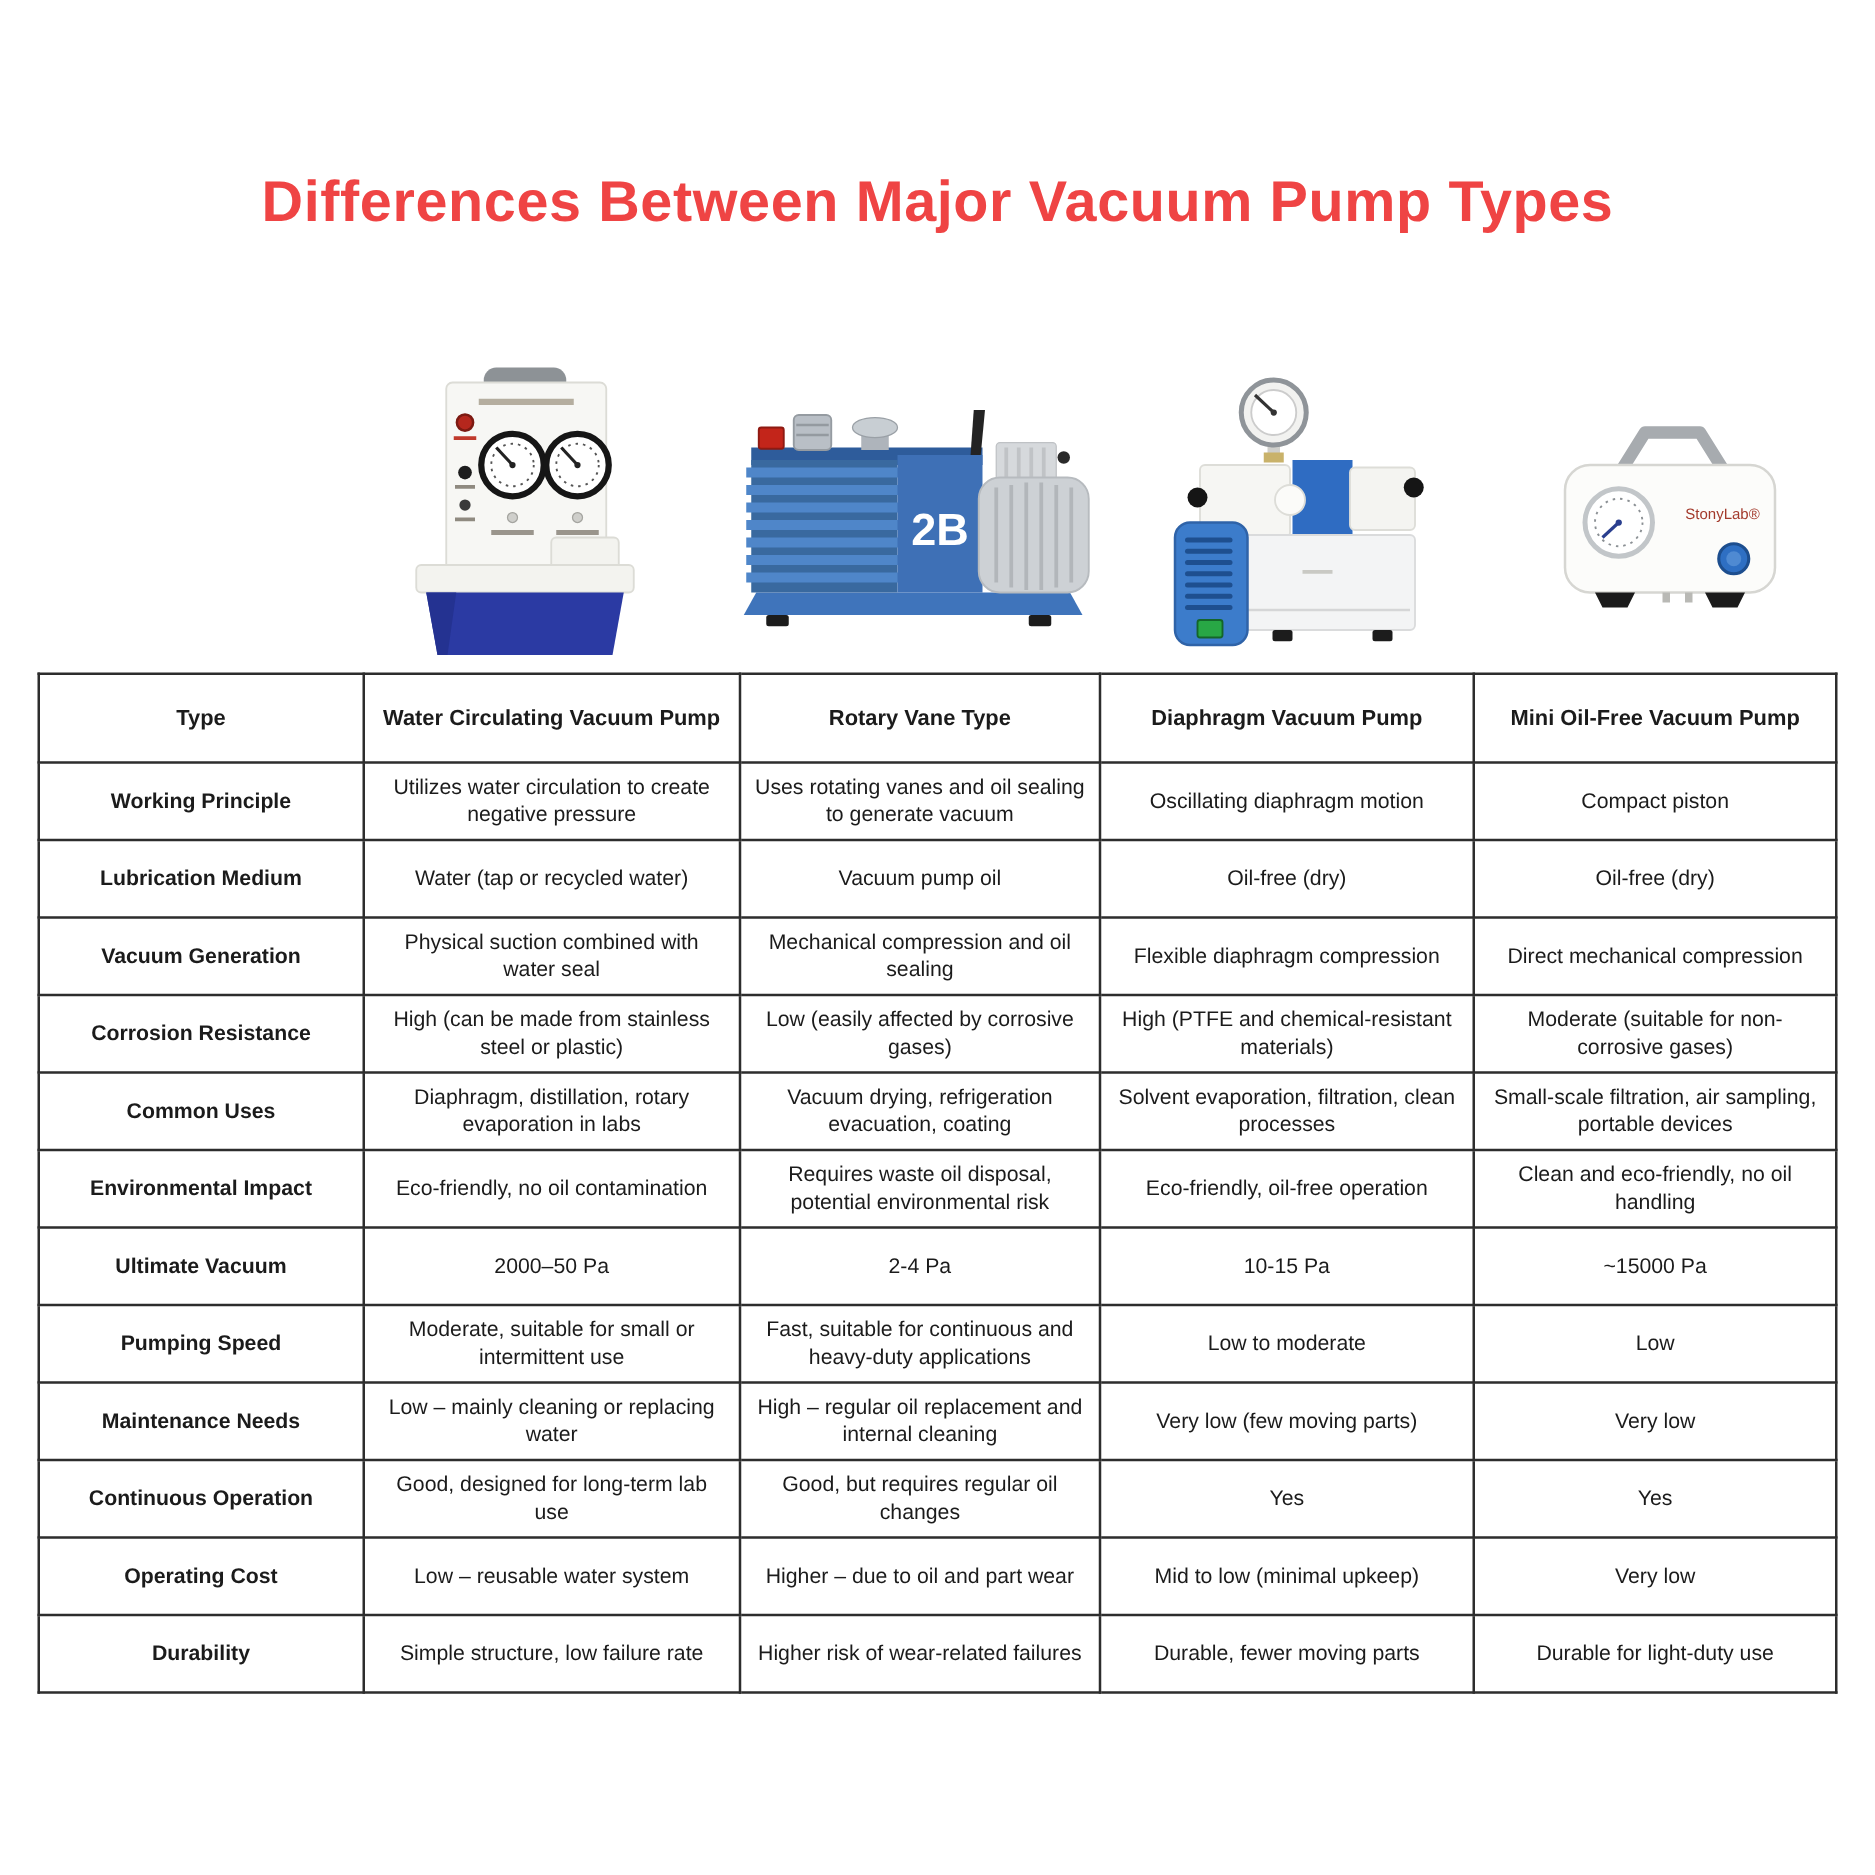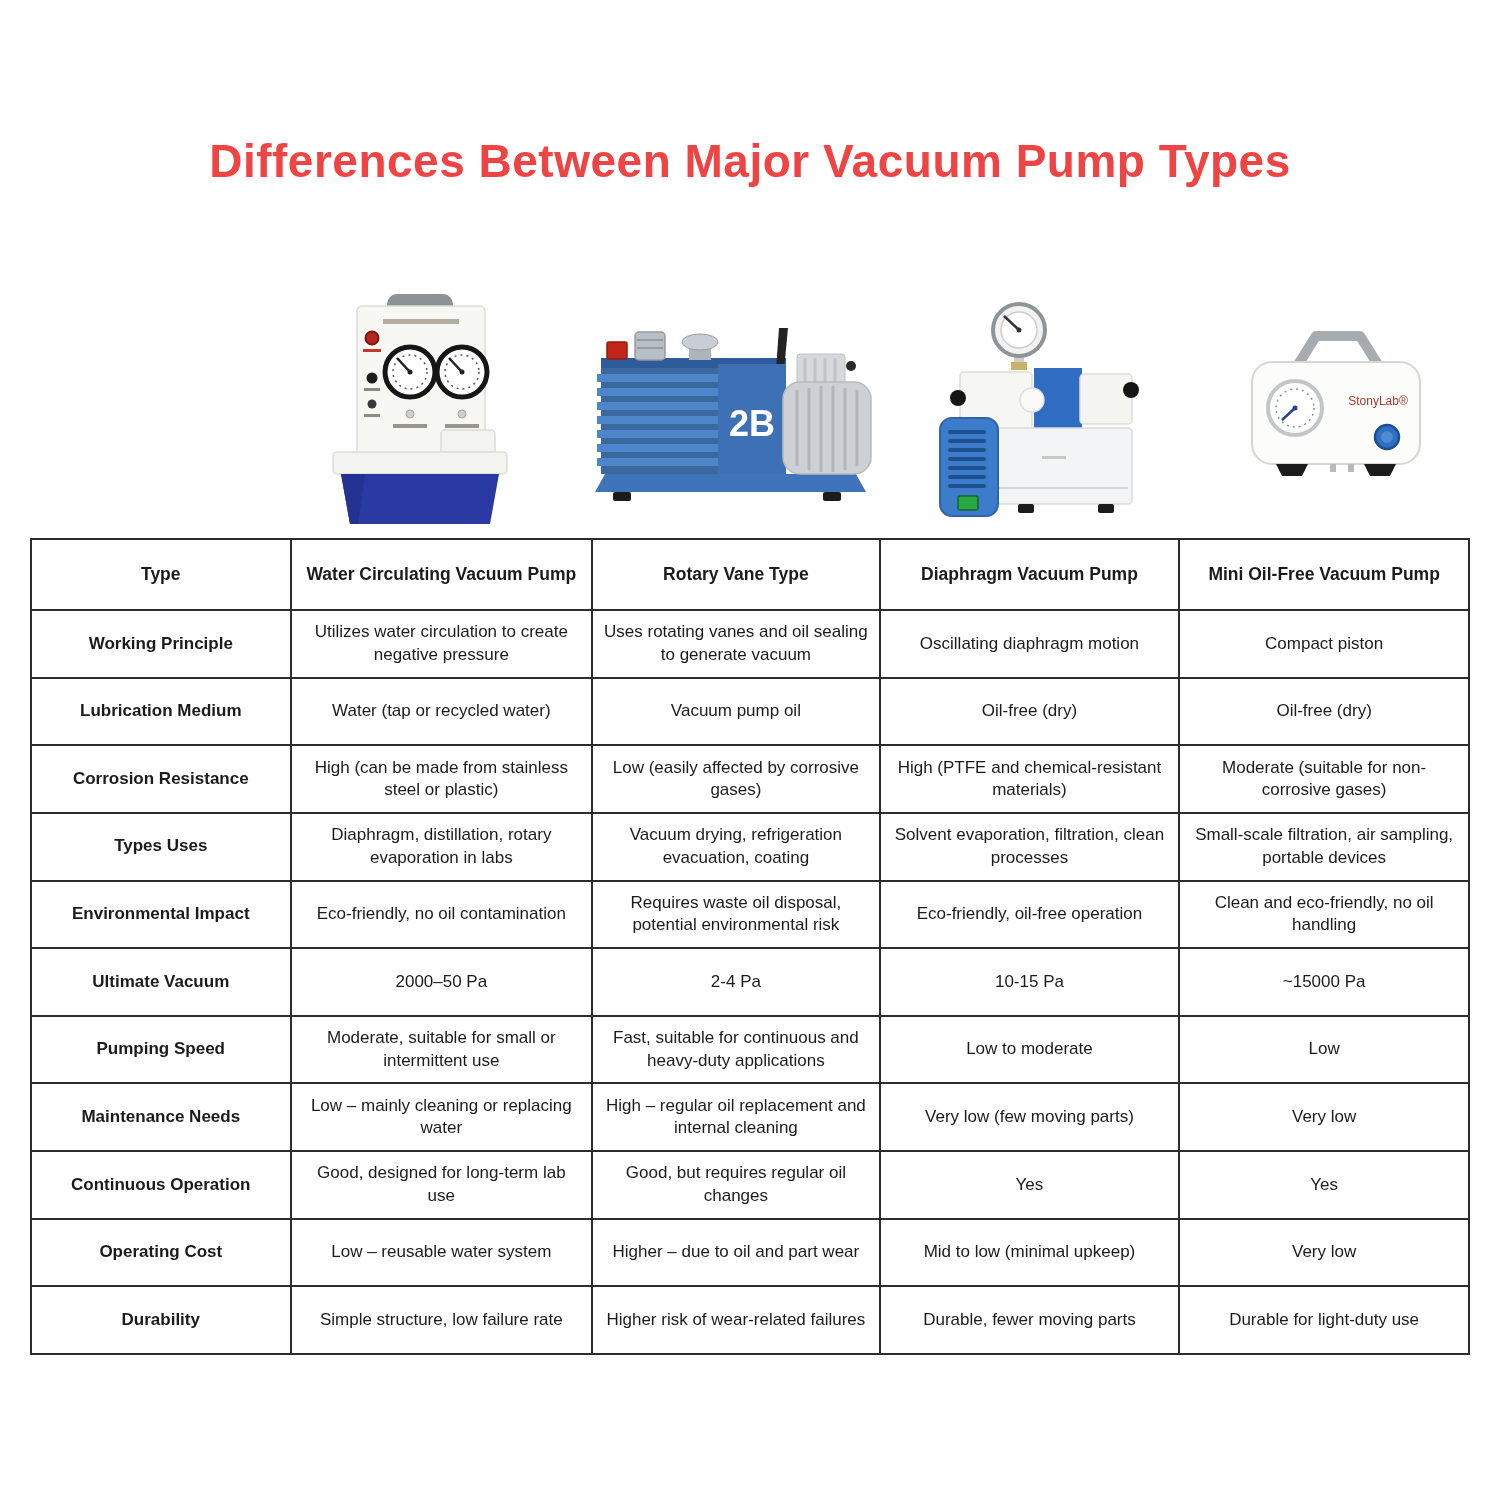--- a/index.html
+++ b/index.html
@@ -151,21 +151,21 @@
         <rect x="26" y="168" width="38" height="4" rx="2" fill="#1e4f8f"></rect>
         <rect x="26" y="177" width="38" height="4" rx="2" fill="#1e4f8f"></rect>
         <rect x="26" y="186" width="38" height="4" rx="2" fill="#1e4f8f"></rect>
       </g>
       <rect x="36" y="198" width="20" height="14" rx="2" fill="#28a745" stroke="#14652a" stroke-width="1.5"></rect>
       <rect x="96" y="206" width="16" height="9" rx="2" fill="#1c1c1c"></rect>
       <rect x="176" y="206" width="16" height="9" rx="2" fill="#1c1c1c"></rect>
     </svg>
   </div>
 
-  <div class="pump" style="left:1238px; top:326px; width:195px; height:152px;text-decoration:underline;">
+  <div class="pump" style="left:1238px; top:336px; width:195px; height:152px;text-decoration:underline;">
     <svg viewBox="0 0 195 152">
       <path d="M58,42 L78,10 L122,10 L142,42" fill="none" stroke="#a7abaf" stroke-width="10" stroke-linejoin="round" stroke-linecap="round"></path>
       <rect x="14" y="36" width="168" height="102" rx="20" fill="#fcfcfa" stroke="#d6d6d2" stroke-width="2"></rect>
       <g>
         <circle cx="57" cy="82" r="27" fill="#ffffff" stroke="#c2c6c9" stroke-width="4"></circle>
         <circle cx="57" cy="82" r="19" fill="none" stroke="#8b9094" stroke-width="1.5" stroke-dasharray="2,4"></circle>
         <line x1="57" y1="82" x2="44" y2="94" stroke="#2a3f8f" stroke-width="2.5"></line>
         <circle cx="57" cy="82" r="2.5" fill="#2a3f8f"></circle>
       </g>
       <text x="140" y="79" font-size="12" text-anchor="middle" fill="#a33a2c" font-family="Liberation Sans, sans-serif">StonyLab®</text>
@@ -204,28 +204,35 @@
           <td>Compact piston</td>
         </tr>
         <tr>
           <th scope="row">Lubrication Medium</th>
           <td>Water (tap or recycled water)</td>
           <td>Vacuum pump oil</td>
           <td>Oil-free (dry)</td>
           <td>Oil-free (dry)</td>
         </tr>
         <tr>
+          <th scope="row">Vacuum Generation</th>
+          <td>Physical suction combined with water seal</td>
+          <td>Mechanical compression and oil sealing</td>
+          <td>Flexible diaphragm compression</td>
+          <td>Direct mechanical compression</td>
+        </tr>
+        <tr>
           <th scope="row">Corrosion Resistance</th>
           <td>High (can be made from stainless steel or plastic)</td>
           <td>Low (easily affected by corrosive gases)</td>
           <td>High (PTFE and chemical-resistant materials)</td>
           <td>Moderate (suitable for non-corrosive gases)</td>
         </tr>
         <tr>
-          <th scope="row">Types Uses</th>
+          <th scope="row">Common Uses</th>
           <td>Diaphragm, distillation, rotary evaporation in labs</td>
           <td>Vacuum drying, refrigeration evacuation, coating</td>
           <td>Solvent evaporation, filtration, clean processes</td>
           <td>Small-scale filtration, air sampling, portable devices</td>
         </tr>
         <tr>
           <th scope="row">Environmental Impact</th>
           <td>Eco-friendly, no oil contamination</td>
           <td>Requires waste oil disposal, potential environmental risk</td>
           <td>Eco-friendly, oil-free operation</td>

